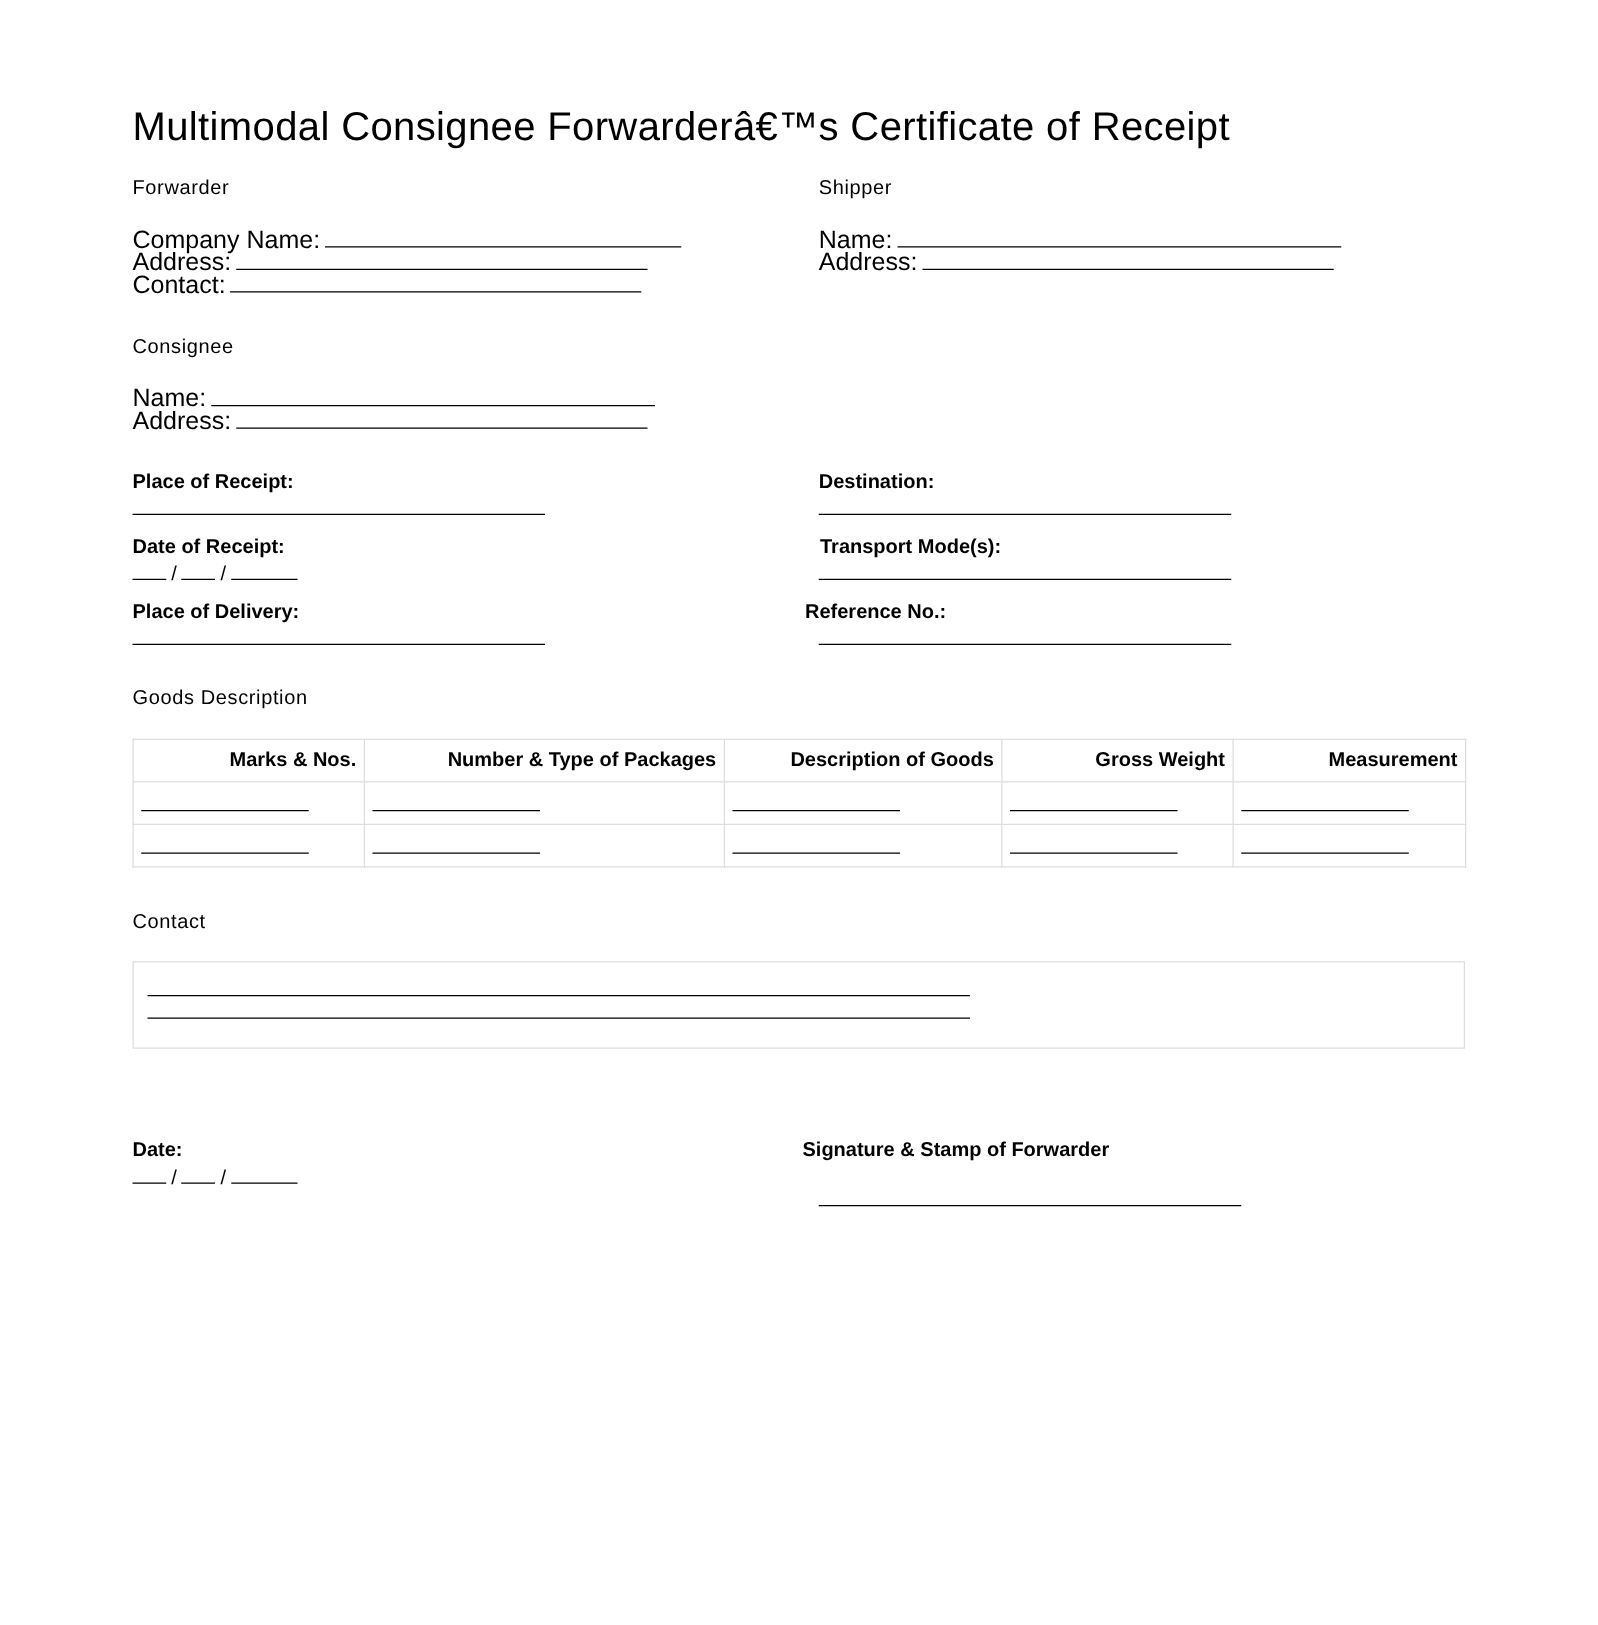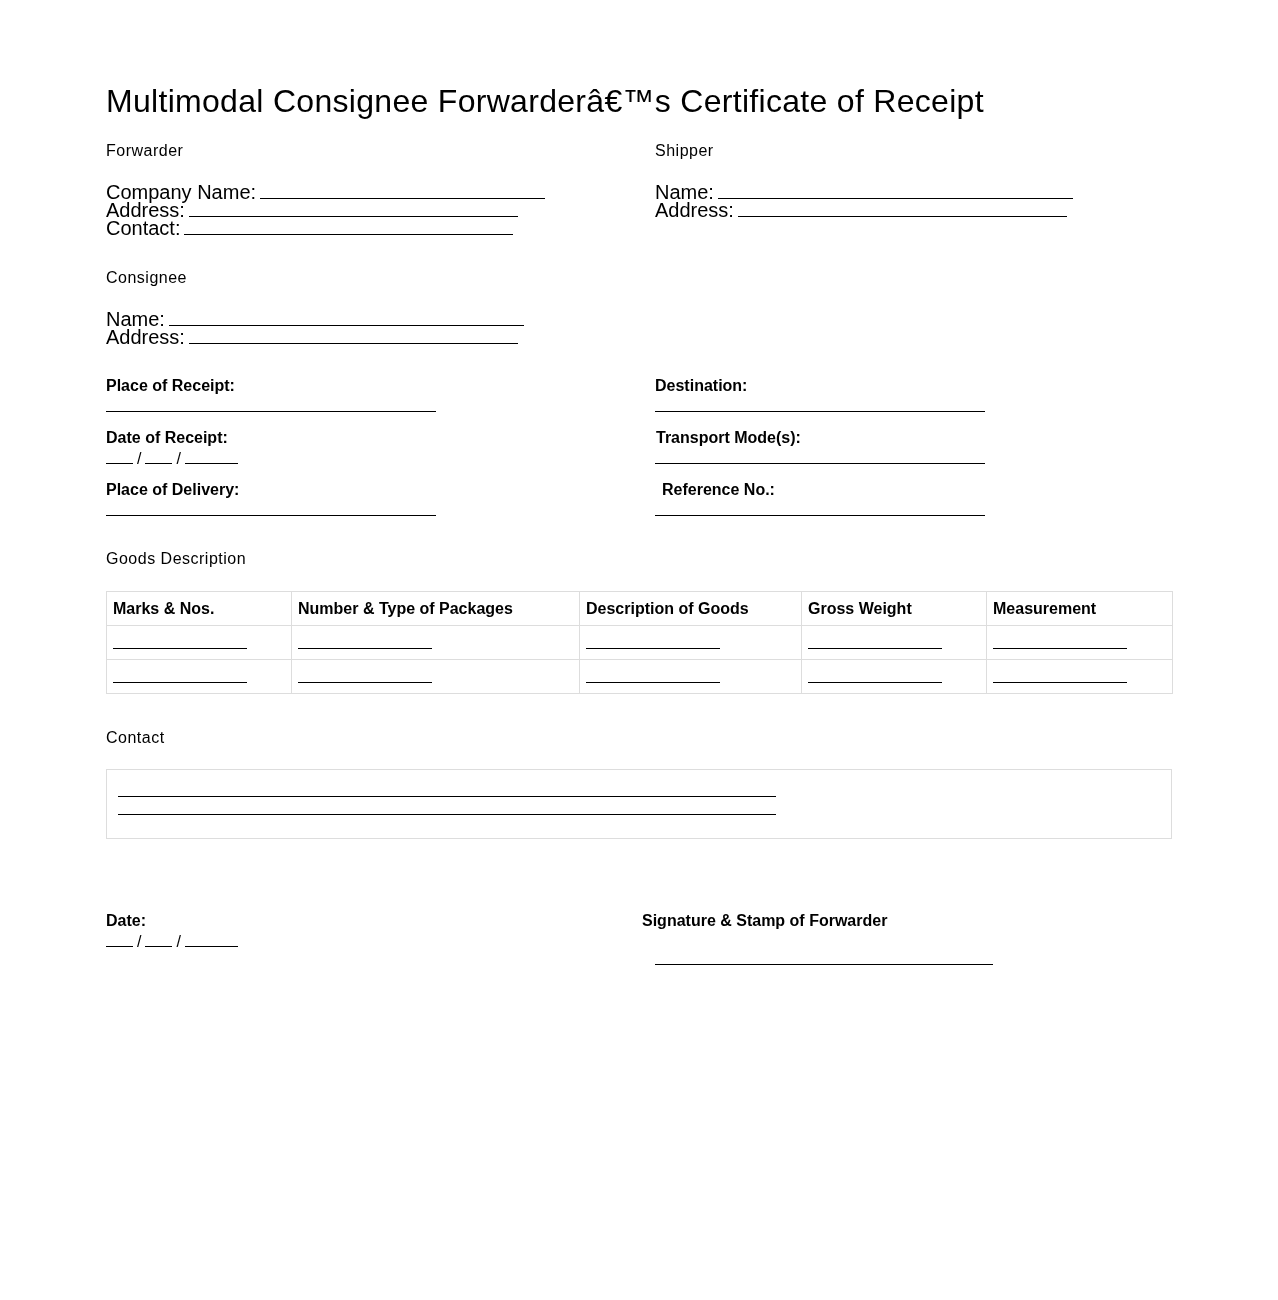--- a/index.html
+++ b/index.html
@@ -36,21 +36,21 @@
     .date-line .seg { display: inline-block; border-bottom: 1px solid #000; height: 14px; }
     .date-line .sep { display: inline-block; margin: 0 4px; }
     table.goods {
       position: absolute; left: 0; top: 591px; width: 1066px;
       border-collapse: collapse; table-layout: fixed;
     }
     table.goods th, table.goods td {
       border: 1px solid #dddddd; height: 33px; padding: 0 6px;
       font-size: 16px;
     }
-    table.goods th { font-weight: bold; text-align: left; }
+    table.goods th { font-weight: bold; text-align: right; }
     table.goods td .cell-line {
       display: block; width: 134px; border-bottom: 1px solid #000; margin-top: 12px;
     }
     .remarks-box {
       position: absolute; left: 0; top: 769px; width: 1064px; height: 68px;
       border: 1px solid #dddddd;
     }
     .remarks-box .rline {
       position: absolute; left: 11px; width: 658px; border-top: 1px solid #000;
     }
@@ -99,21 +99,21 @@
 
   <div class="bold-label" style="left:0; top:481px;">Place of Delivery:</div>
   <div class="rule" style="left:0; top:515px; width:330px;"></div>
 
   <div class="bold-label" style="left:549px; top:377px;">Destination:</div>
   <div class="rule" style="left:549px; top:411px; width:330px;"></div>
 
   <div class="bold-label" style="left:550px; top:429px;">Transport Mode(s):</div>
   <div class="rule" style="left:549px; top:463px; width:330px;"></div>
 
-  <div class="bold-label" style="left:556px; top:481px;">Reference No.:</div>
+  <div class="bold-label" style="left:538px; top:481px;">Reference No.:</div>
   <div class="rule" style="left:549px; top:515px; width:330px;"></div>
 
   <h2 class="h2" style="left:0; top:550px;text-align:center;">Goods Description</h2>
   <table class="goods">
     <colgroup>
       <col style="width:185px">
       <col style="width:288px">
       <col style="width:222px">
       <col style="width:185px">
       <col style="width:186px">

